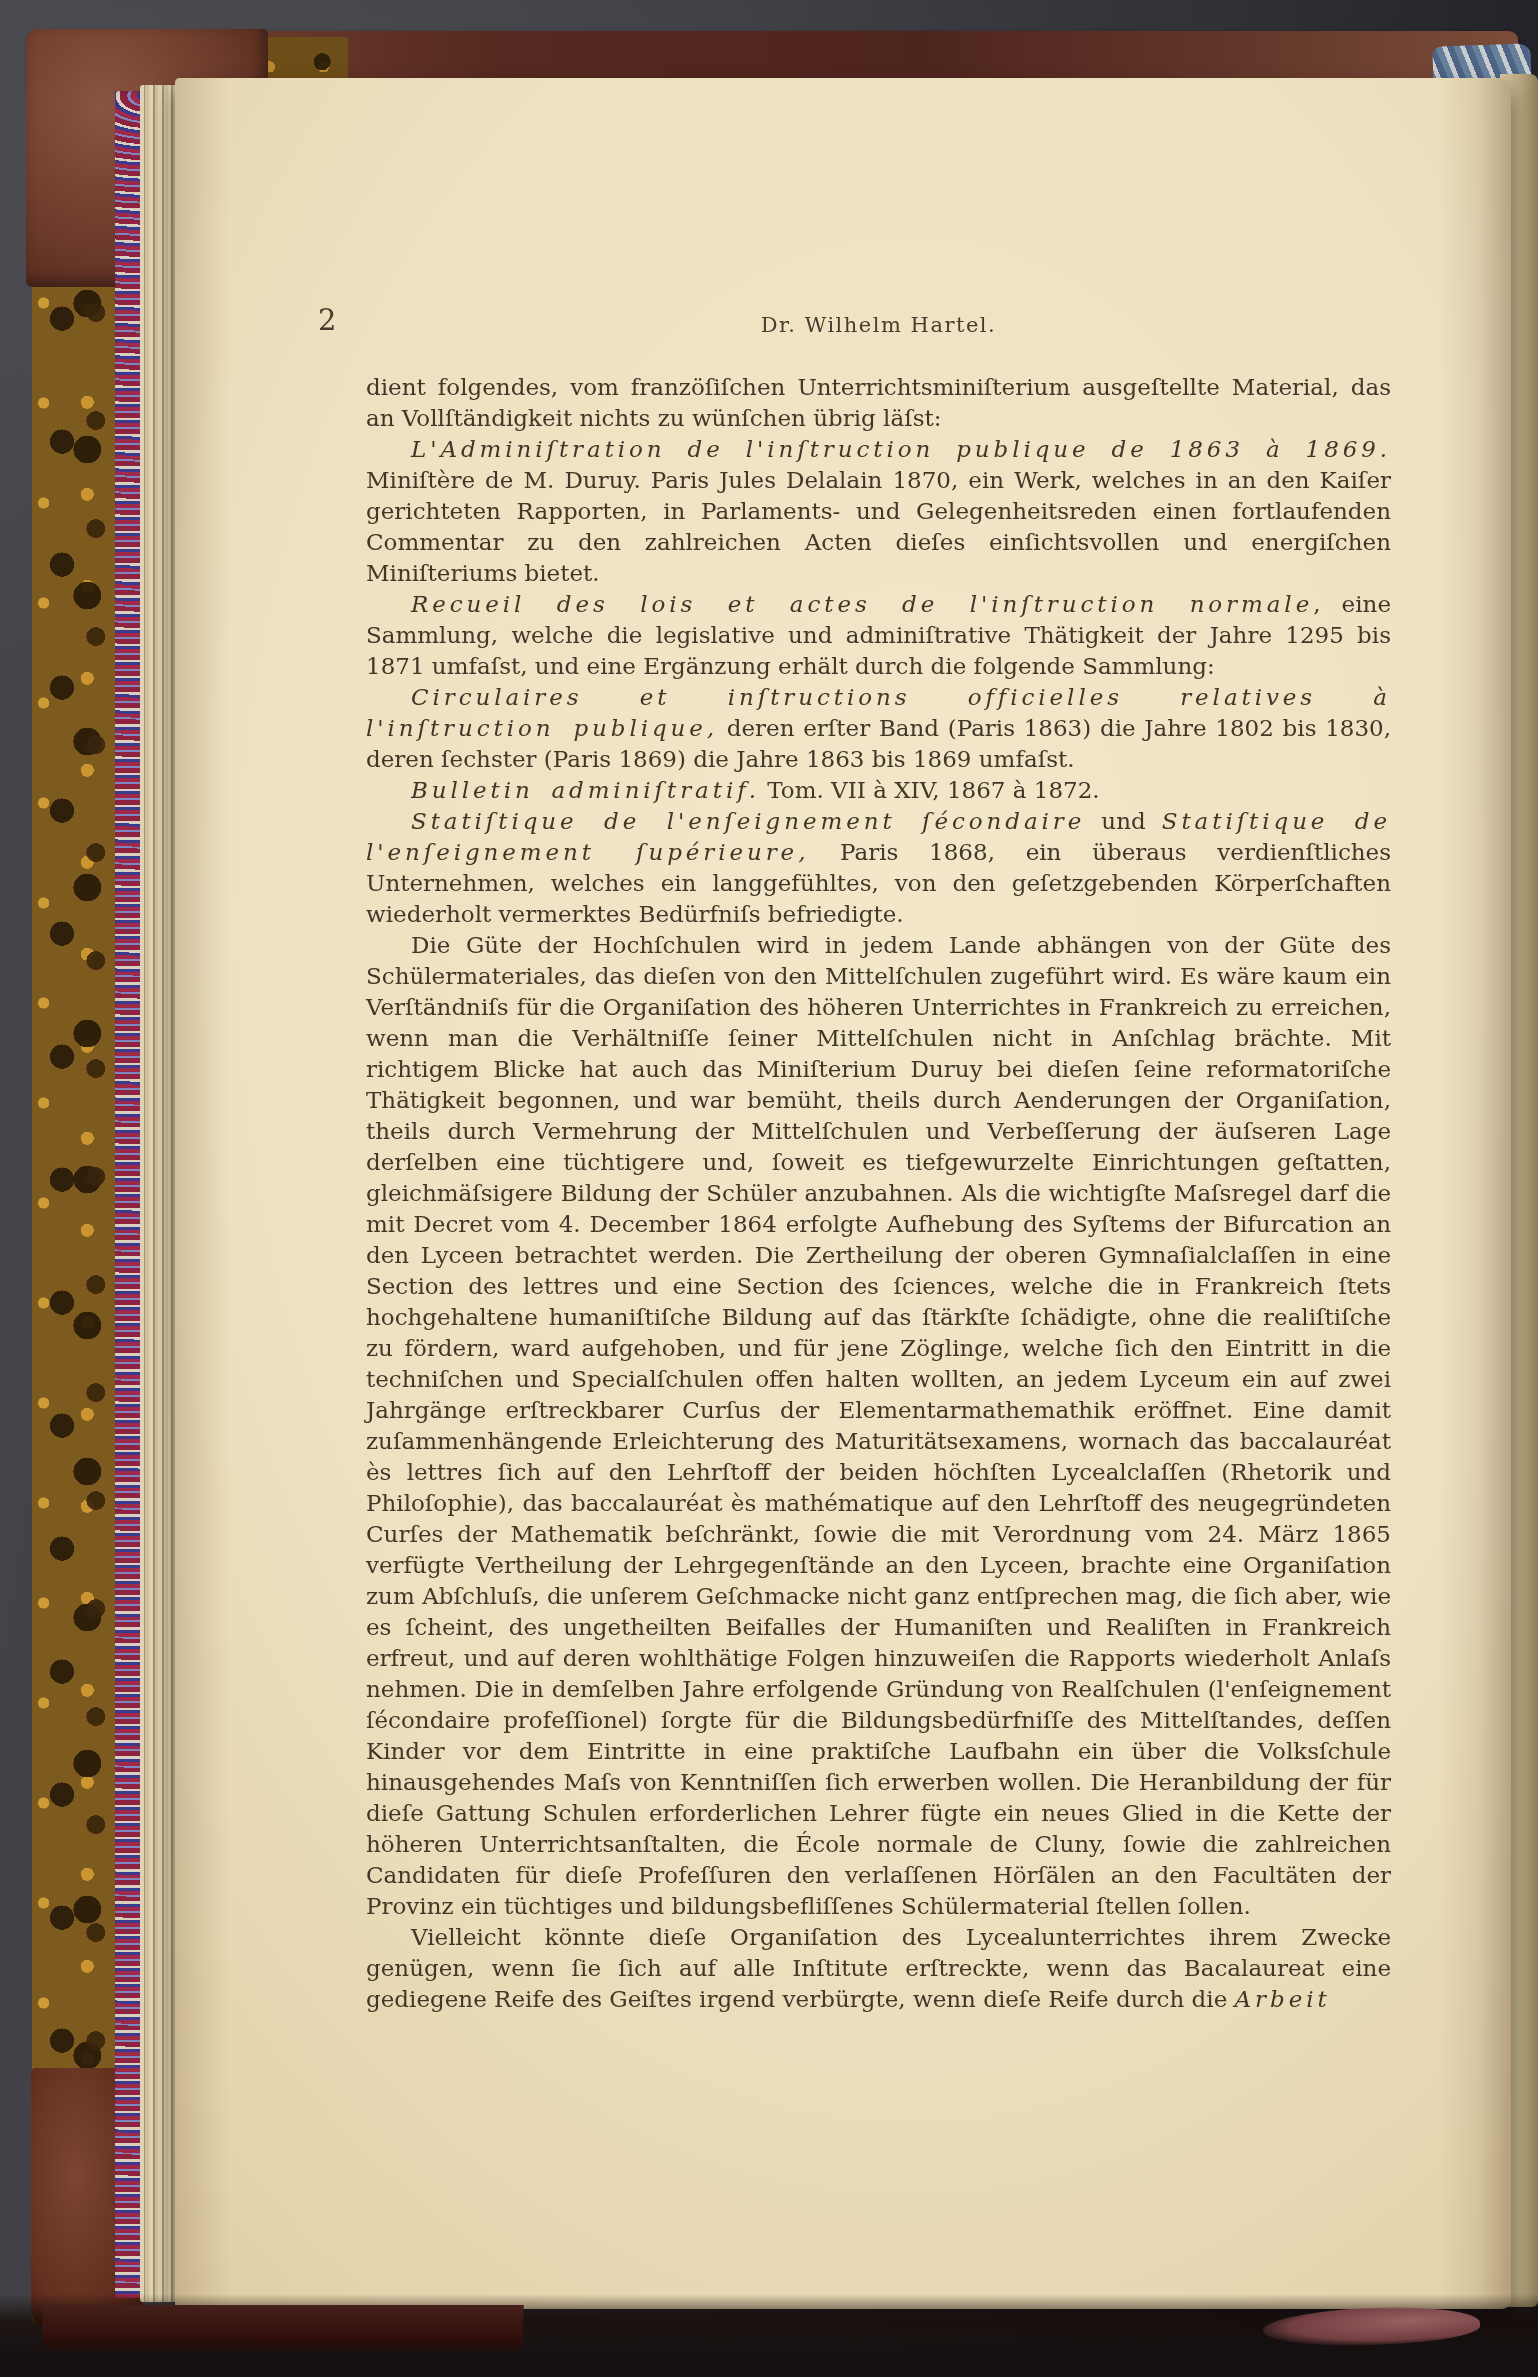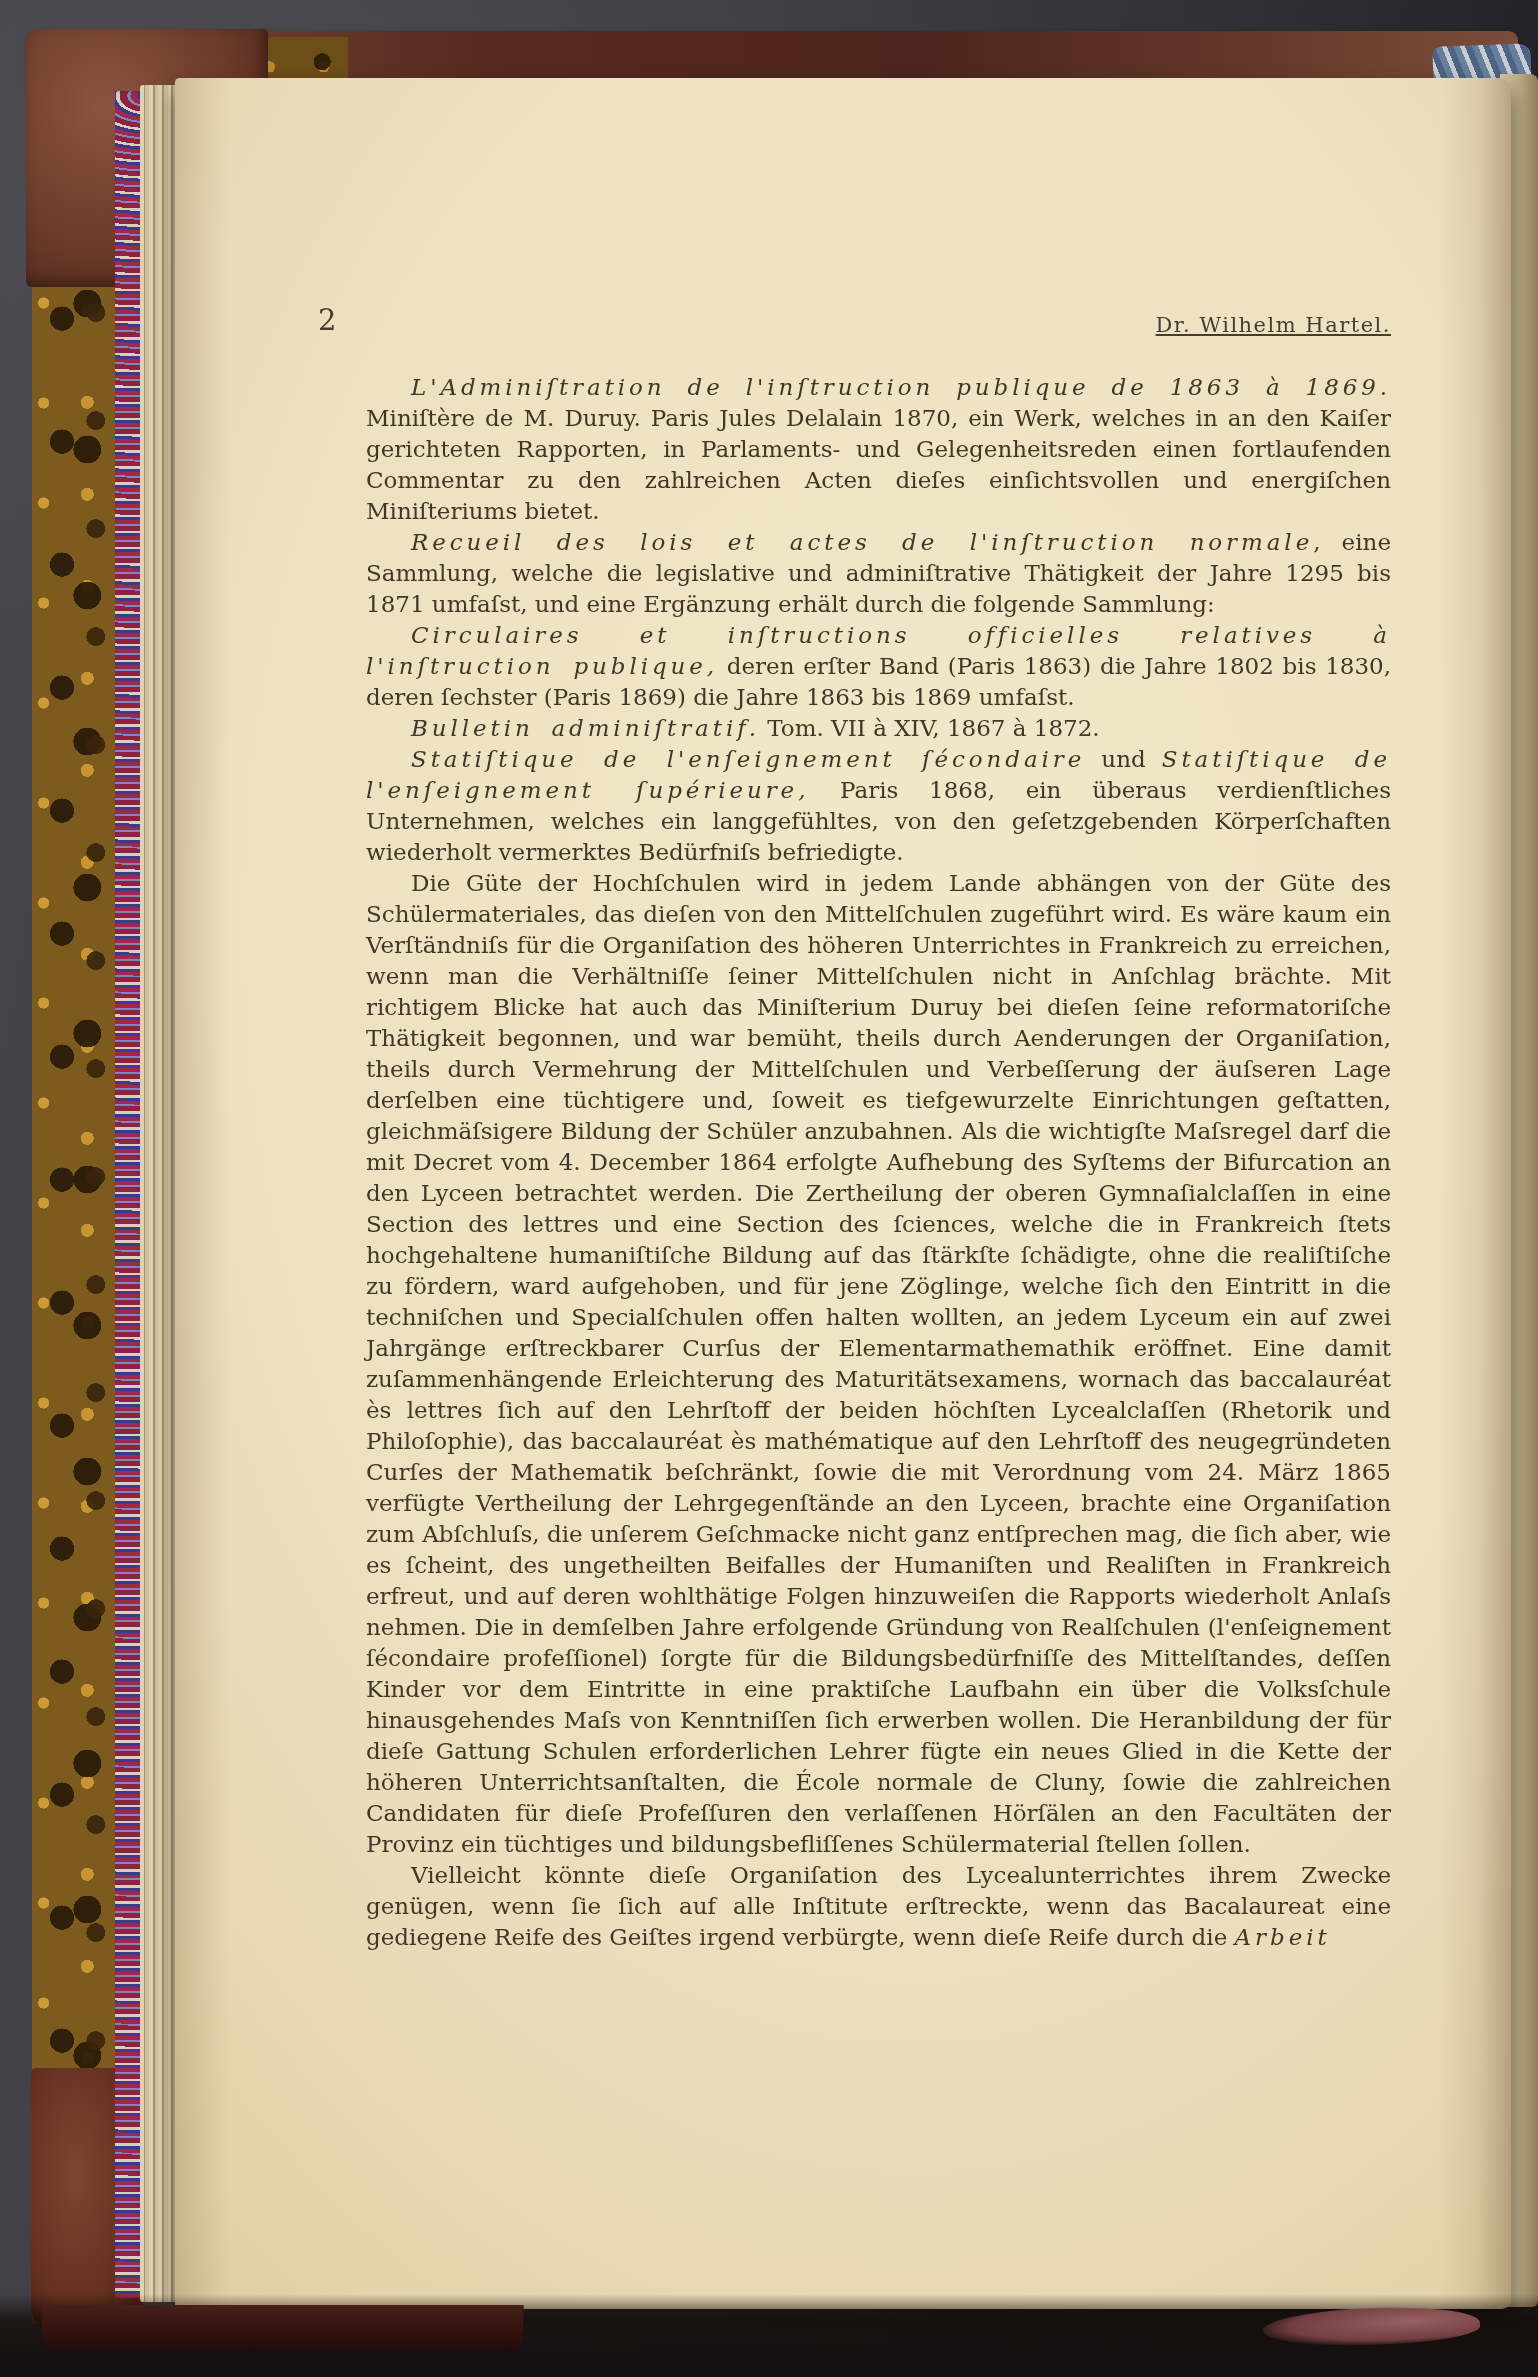--- a/index.html
+++ b/index.html
@@ -95,22 +95,22 @@
   .glint{
     left:1263px;top:2308px;width:217px;height:37px;border-radius:50% 60% 40% 60%;
     background:radial-gradient(ellipse at 68% 40%,#a66a6d 0%,#7c4346 58%,transparent 78%);
     transform:rotate(-3deg);opacity:.9;
   }
   
   .pagenum{
     position:absolute;left:143px;top:225px;font-size:29px;color:#483c2e;
   }
   .runhead{
-    position:absolute;left:191px;top:235px;width:1025px;text-align:right;
-    font-size:21px;letter-spacing:1.5px;color:#483c2e;text-decoration:underline;
+    position:absolute;left:191px;top:235px;width:1025px;text-align:center;
+    font-size:21px;letter-spacing:1.5px;color:#483c2e;
   }
   .textblock{
     position:absolute;left:191px;top:294px;width:1025px;
     font-size:23px;line-height:31px;color:#413627;text-align:justify;
   }
   .textblock p{margin:0;padding:0;}
   .textblock p.ind{text-indent:45px;}
   .gesperrt{letter-spacing:.17em;word-spacing:.28em;font-style:italic;}
 </style>
 </head>
@@ -126,20 +126,21 @@
   <div class="layer marble-strip"></div>
   <div class="layer page-edges"></div>
   <div class="layer next-page"></div>
 
   <div class="layer page">
     <div class="layer gutter-shade"></div>
     <div class="layer curl-shade"></div>
     <span class="pagenum">2</span>
     <div class="runhead">Dr. Wilhelm Hartel.</div>
     <div class="textblock">
+        <p class=""><span>dient folgendes, vom franzöſiſchen Unterrichtsminiſterium ausgeſtellte Material, das an Vollſtändigkeit nichts zu wünſchen übrig läſst:</span></p>
         <p class="ind"><span class="gesperrt">L'Adminiſtration de l'inſtruction publique de 1863 à 1869.</span><span> Miniſtère de M. Duruy. Paris Jules Delalain 1870, ein Werk, welches in an den Kaiſer gerichteten Rapporten, in Parlaments- und Gelegenheitsreden einen fortlaufenden Commentar zu den zahlreichen Acten dieſes einſichtsvollen und energiſchen Miniſteriums bietet.</span></p>
         <p class="ind"><span class="gesperrt">Recueil des lois et actes de l'inſtruction normale</span><span>, eine Sammlung, welche die legislative und adminiſtrative Thätigkeit der Jahre 1295 bis 1871 umfaſst, und eine Ergänzung erhält durch die folgende Sammlung:</span></p>
         <p class="ind"><span class="gesperrt">Circulaires et inſtructions officielles relatives à l'inſtruction publique,</span><span> deren erſter Band (Paris 1863) die Jahre 1802 bis 1830, deren ſechster (Paris 1869) die Jahre 1863 bis 1869 umfaſst.</span></p>
         <p class="ind"><span class="gesperrt">Bulletin adminiſtratif.</span><span> Tom. VII à XIV, 1867 à 1872.</span></p>
         <p class="ind"><span class="gesperrt">Statiſtique de l'enſeignement ſécondaire</span><span> und </span><span class="gesperrt">Statiſtique de l'enſeignement ſupérieure,</span><span> Paris 1868, ein überaus verdienſtliches Unternehmen, welches ein langgefühltes, von den geſetzgebenden Körperſchaften wiederholt vermerktes Bedürfniſs befriedigte.</span></p>
         <p class="ind"><span>Die Güte der Hochſchulen wird in jedem Lande abhängen von der Güte des Schülermateriales, das dieſen von den Mittelſchulen zugeführt wird.  Es wäre kaum ein Verſtändniſs für die Organiſation des höheren Unterrichtes in Frankreich zu erreichen, wenn man die Verhältniſſe ſeiner Mittelſchulen nicht in Anſchlag brächte.  Mit richtigem Blicke hat auch das Miniſterium Duruy bei dieſen ſeine reformatoriſche Thätigkeit begonnen, und war bemüht, theils durch Aenderungen der Organiſation, theils durch Vermehrung der Mittelſchulen und Verbeſſerung der äuſseren Lage derſelben eine tüchtigere und, ſoweit es tiefgewurzelte Einrichtungen geſtatten, gleichmäſsigere Bildung der Schüler anzubahnen.  Als die wichtigſte Maſsregel darf die mit Decret vom 4. December 1864 erfolgte Aufhebung des Syſtems der Bifurcation an den Lyceen betrachtet werden.  Die Zertheilung der oberen Gymnaſialclaſſen in eine Section des lettres und eine Section des ſciences, welche die in Frankreich ſtets hochgehaltene humaniſtiſche Bildung auf das ſtärkſte ſchädigte, ohne die realiſtiſche zu fördern, ward aufgehoben, und für jene Zöglinge, welche ſich den Eintritt in die techniſchen und Specialſchulen offen halten wollten, an jedem Lyceum ein auf zwei Jahrgänge erſtreckbarer Curſus der Elementarmathemathik eröffnet.  Eine damit zuſammenhängende Erleichterung des Maturitätsexamens, wornach das baccalauréat ès lettres ſich auf den Lehrſtoff der beiden höchſten Lycealclaſſen (Rhetorik und Philoſophie), das baccalauréat ès mathématique auf den Lehrſtoff des neugegründeten Curſes der Mathematik beſchränkt, ſowie die mit Verordnung vom 24. März 1865 verfügte Vertheilung der Lehrgegenſtände an den Lyceen, brachte eine Organiſation zum Abſchluſs, die unſerem Geſchmacke nicht ganz entſprechen mag, die ſich aber, wie es ſcheint, des ungetheilten Beifalles der Humaniſten und Realiſten in Frankreich erfreut, und auf deren wohlthätige Folgen hinzuweiſen die Rapports wiederholt Anlaſs nehmen.  Die in demſelben Jahre erfolgende Gründung von Realſchulen (l'enſeignement ſécondaire profeſſionel) ſorgte für die Bildungsbedürfniſſe des Mittelſtandes, deſſen Kinder vor dem Eintritte in eine praktiſche Laufbahn ein über die Volksſchule hinausgehendes Maſs von Kenntniſſen ſich erwerben wollen.  Die Heranbildung der für dieſe Gattung Schulen erforderlichen Lehrer fügte ein neues Glied in die Kette der höheren Unterrichtsanſtalten, die École normale de Cluny, ſowie die zahlreichen Candidaten für dieſe Profeſſuren den verlaſſenen Hörſälen an den Facultäten der Provinz ein tüchtiges und bildungsbefliſſenes Schülermaterial ſtellen ſollen.</span></p>
         <p class="ind"><span>Vielleicht könnte dieſe Organiſation des Lycealunterrichtes ihrem Zwecke genügen, wenn ſie ſich auf alle Inſtitute erſtreckte, wenn das Bacalaureat eine gediegene Reife des Geiſtes irgend verbürgte, wenn dieſe Reife durch die </span><span class="gesperrt">Arbeit</span></p>
       </div>
   </div>
 

